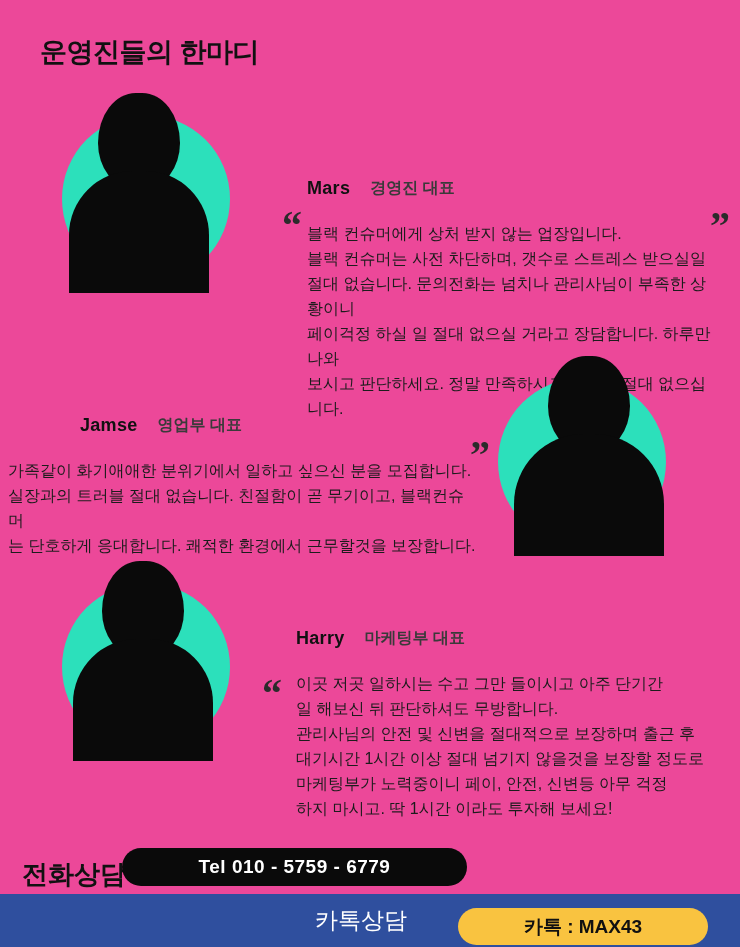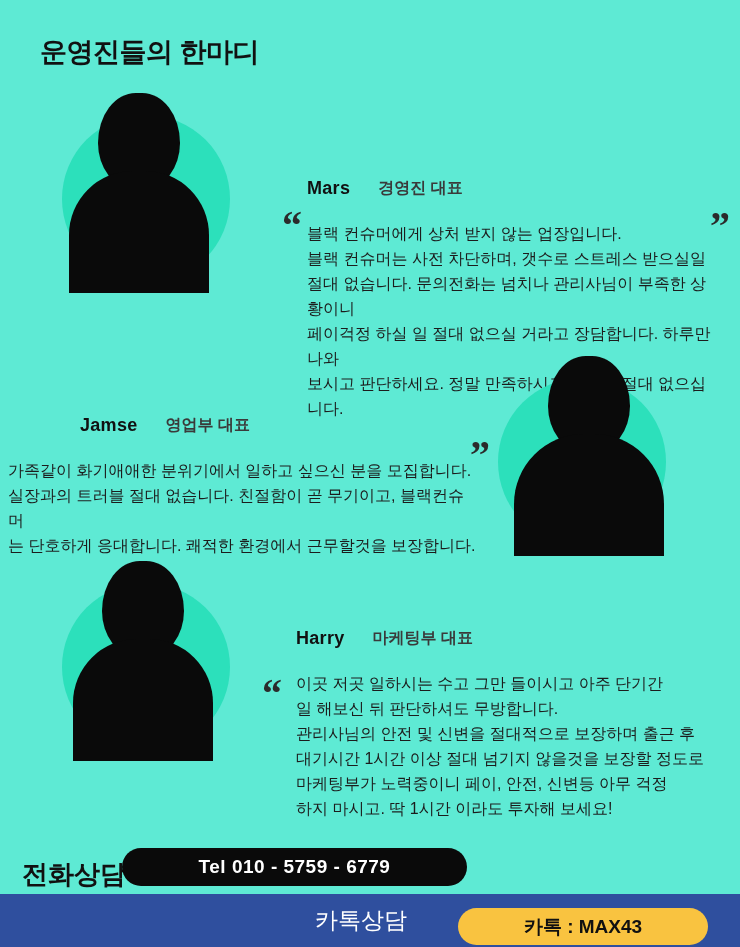--- a/index.html
+++ b/index.html
@@ -11,21 +11,21 @@
     height: 947px;
     background: #ffffff;
     font-family: "Liberation Sans", sans-serif;
     overflow: hidden;
     position: relative;
   }
   .page {
     position: relative;
     width: 740px;
     height: 947px;
-    background: #5eead4;
+    background: #ec4899;
     overflow: hidden;
   }
 
   
   .title {
     position: absolute;
     left: 40px;
     top: 34px;
     font-size: 27px;
     font-weight: bold;
@@ -83,21 +83,21 @@
   .avatar.a-jamse .body { width: 150px; border-radius: 70px 70px 0 0; }
   .avatar.a-harry { left: 62px;  top: 583px; }
   .avatar.a-harry .person { left: 48%; }
 
   
   .block { position: absolute; }
 
   .namerow {
     display: flex;
     align-items: flex-end;
-    gap: 28px;
+    gap: 20px;
   }
   .namerow .name {
     font-size: 18px;
     font-weight: bold;
     color: #111111;
     letter-spacing: 0.3px;
   }
   .namerow .role {
     font-size: 16px;
     color: #3a3a3a;

